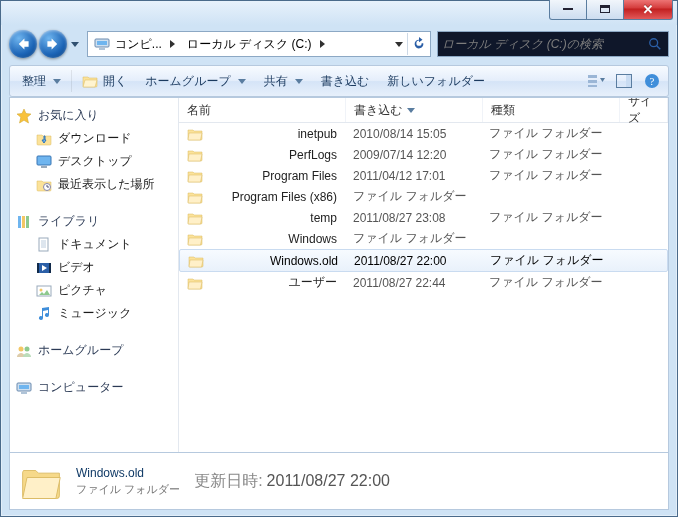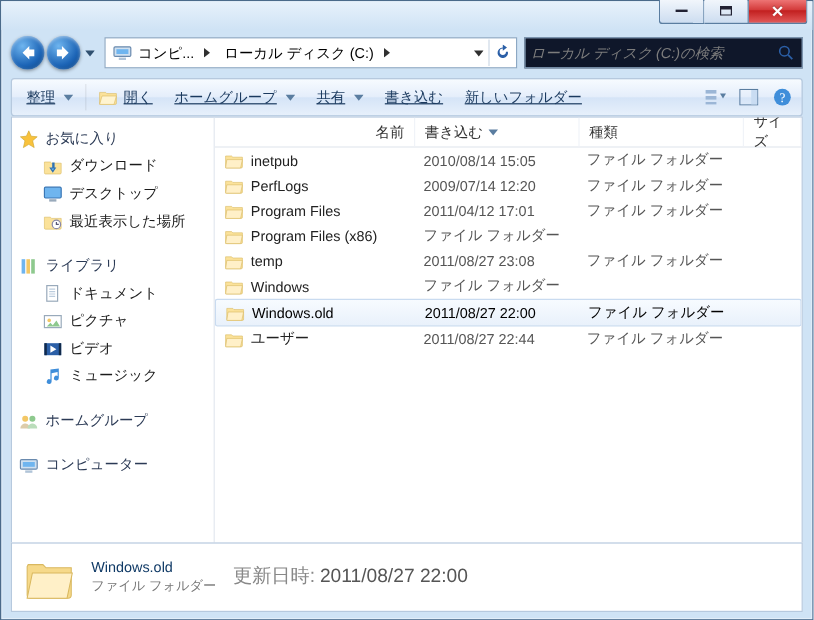--- a/index.html
+++ b/index.html
@@ -32,50 +32,50 @@
   .tri-down svg { fill:#303030; }
   .driveicon { width:16px; height:16px; }
   .dropdown-end { margin-left:auto; display:flex; align-items:center; gap:2px; padding:0 4px;}
   .refresh { width:22px; height:22px; border-left:1px solid #cdd9e6; display:flex; align-items:center; justify-content:center;}
   .searchbar { width:222px; height:24px; background:#0f172a; border:1px solid #8ca8c4; display:flex; align-items:center; padding:0 4px; color:#7d7d7d; font-style:italic; }
   .searchbar .sicon { margin-left:auto; font-style:normal; width:18px; display:flex; align-items:center; justify-content:center;}
   .searchbar svg { stroke:#2b5fa7; fill:none;}
   
   .toolbar { height:30px; margin:4px 8px 0 8px; background:linear-gradient(#f7fbff,#e5eefb 48%,#d5e4f7 52%,#e7f0fb);
              border:1px solid #b6c9de; border-radius:3px; display:flex; align-items:center; padding:0 4px; gap:2px;}
-  .titem { padding:0 8px; height:24px; display:flex; align-items:center; gap:5px; color:#1b3a5f;text-decoration:underline; }
+  .titem { padding:0 8px; height:24px; display:flex; align-items:center; gap:5px; color:#1b3a5f; }
   .titem .dd { margin-left:2px;}
   .titem svg.dd { fill:#5a7da0;}
   .tool-sep { width:1px; height:22px; background:rgba(0,0,0,0.08); }
   .tool-right { margin-left:auto; display:flex; align-items:center; gap:4px;}
   .iconbtn { width:24px; height:22px; display:flex; align-items:center; justify-content:center;}
   
   .body { position:absolute; left:8px; right:8px; top:96px; bottom:56px; background:#fff; border:1px solid #b6c9de; display:flex; overflow:hidden;}
   .sidebar { width:160px; border-right:1px solid #e3e8ef; padding:6px 2px 4px 6px; overflow:hidden; position:relative;}
   .sidegroup { margin-bottom:14px; }
   .sidehead { display:flex; align-items:center; gap:6px; padding:3px 0; color:#2b3a55; }
   .sideitem { display:flex; align-items:center; gap:6px; padding:3px 0 3px 20px; color:#1b1b1b; white-space:nowrap; overflow:hidden;}
   .svicon { width:16px; height:16px; flex:0 0 16px;}
   .star { fill:#f9c23c; stroke:#caa22a; stroke-width:.5;}
   .foldermini { fill:#fbe29a; stroke:#d9b85f; stroke-width:.5;}
   .dl { fill:#6fb5ef; stroke:#2f72b5;}
   
   .listarea { flex:1; display:flex; flex-direction:column; }
   .colheader { height:24px; border-bottom:1px solid #e3e8ef; display:flex; align-items:center; font-size:12px; color:#333;}
   .col { padding:0 8px; height:100%; display:flex; align-items:center; border-right:1px solid #f0f3f8; gap:4px;}
-  .col.name { width:150px;justify-content:flex-end;}
+  .col.name { width:150px;}
   .col.date { width:120px;}
   .col.type { width:120px;}
   .col.size { flex:1;}
   .sorttri { }
   .sorttri svg { fill:#5a7da0;}
   .rows { flex:1; overflow:auto; }
   .row { height:21px; display:flex; align-items:center; font-size:12px; color:#222;}
   .row .cell { padding:0 8px; white-space:nowrap; overflow:hidden;}
-  .row .name { width:150px; display:flex; align-items:center; gap:6px;}
+  .row .name { width:150px; display:flex; align-items:center; gap:6px;justify-content:space-between;}
   .row .date { width:120px; color:#555;}
   .row .type { width:120px; color:#555;}
   .row.selected { background:linear-gradient(#f7fbff,#e9f1fb); border:1px solid #c9dbf0; border-radius:2px; box-sizing:border-box; height:23px;}
   .row.selected .cell { color:#000;}
   .folder-ic { width:16px; height:16px; }
   
   .details { position:absolute; left:8px; right:8px; bottom:6px; height:48px; background:#fff; border:1px solid #b6c9de;
              display:flex; align-items:center; padding:4px 10px; gap:14px; }
   .bigfolder { width:42px; height:40px;}
   .detcol { display:flex; flex-direction:column; line-height:16px;}
@@ -273,34 +273,34 @@
         </div>
         <div class="sideitem">
           <svg class="svicon" viewBox="0 0 16 16">
               <rect x="3" y="1" width="9" height="13" fill="#fff" stroke="#9ab"></rect>
               <path stroke="#bcd" d="M5 4h5M5 6h5M5 8h5M5 10h5"></path>
             </svg>
           <span>ドキュメント</span>
         </div>
         <div class="sideitem">
           <svg class="svicon" viewBox="0 0 16 16">
-              <rect x="1" y="3" width="14" height="10" fill="#fff" stroke="#9ab"></rect>
-              <circle cx="5" cy="7" r="1.5" fill="#f3c765"></circle>
-              <path fill="#8ec98e" d="M3 12l3-3 2 2 3-4 3 5z"></path>
-            </svg>
-          <span>ピクチャ</span>
-        </div>
-        <div class="sideitem">
-          <svg class="svicon" viewBox="0 0 16 16">
               <rect x="1" y="3" width="14" height="10" fill="#2b5fa7"></rect>
               <rect x="1" y="3" width="2" height="10" fill="#112a4a"></rect>
               <rect x="13" y="3" width="2" height="10" fill="#112a4a"></rect>
               <path fill="#fff" d="M6 5l5 3-5 3z"></path>
             </svg>
           <span>ビデオ</span>
+        </div>
+        <div class="sideitem">
+          <svg class="svicon" viewBox="0 0 16 16">
+              <rect x="1" y="3" width="14" height="10" fill="#fff" stroke="#9ab"></rect>
+              <circle cx="5" cy="7" r="1.5" fill="#f3c765"></circle>
+              <path fill="#8ec98e" d="M3 12l3-3 2 2 3-4 3 5z"></path>
+            </svg>
+          <span>ピクチャ</span>
         </div>
         <div class="sideitem">
           <svg class="svicon" viewBox="0 0 16 16">
               <path fill="#3f8eda" d="M6 2l7-1v8a2 2 0 1 1-1-1.7V4L7 5v7a2 2 0 1 1-1-1.7z"></path>
             </svg>
           <span>ミュージック</span>
         </div>
       </div>
 
       <div class="sidegroup">

